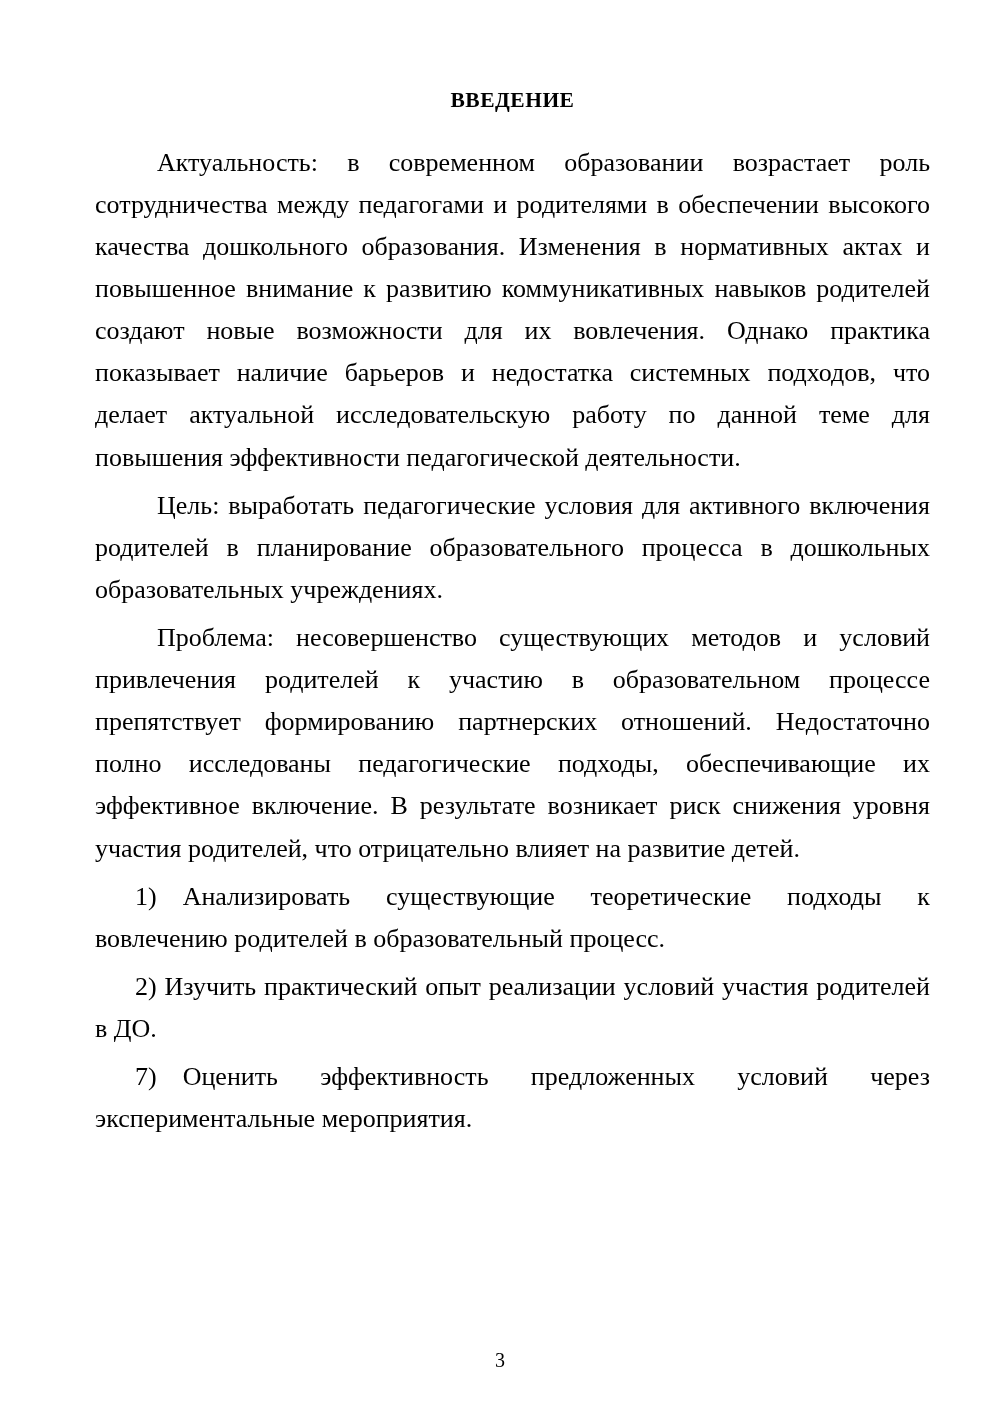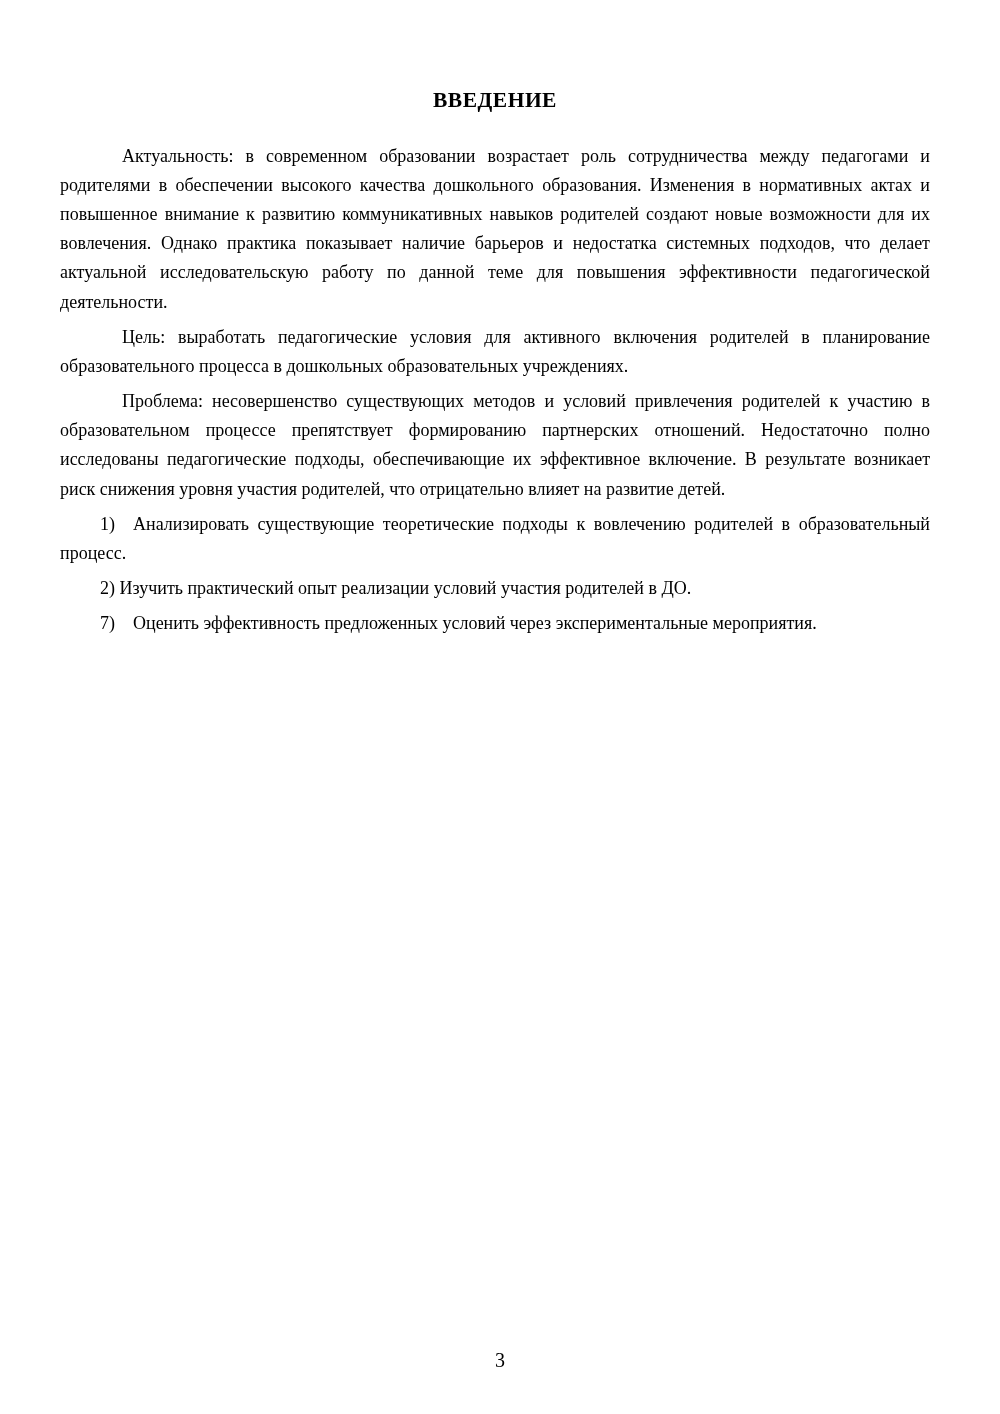--- a/index.html
+++ b/index.html
@@ -12,35 +12,35 @@
     height: 1414px;
     font-family: "Liberation Serif", "DejaVu Serif", serif;
     color: #000000;
     position: relative;
     overflow: hidden;
   }
   .page {
     box-sizing: border-box;
     width: 1000px;
     height: 1414px;
-    padding: 88px 70px 40px 60px;
+    padding: 88px 70px 40px 95px;
     position: relative;
   }
   .doc-title {
     text-align: center;
     font-weight: bold;
     font-size: 21.5px;
     letter-spacing: 0.5px;
     margin: 0 0 28px 0;
     line-height: 1.2;
   }
   .para {
     text-align: justify;
     text-justify: inter-word;
-    font-size: 18px;
+    font-size: 26px;
     line-height: 1.62;
     margin: 0 0 6px 0;
     text-indent: 62px;
     hyphens: none;
   }
   .para.tight {
     margin-bottom: 4px;
   }
   .para.list-item {
     text-indent: 40px;

